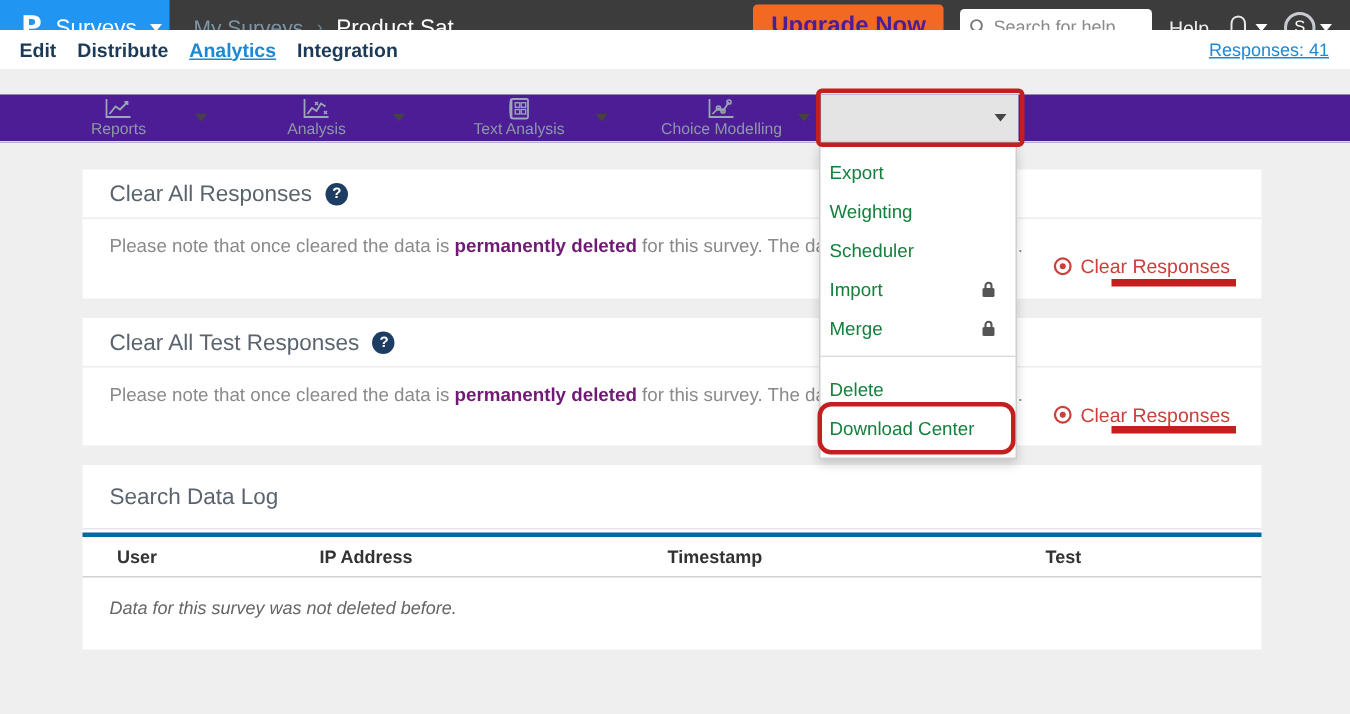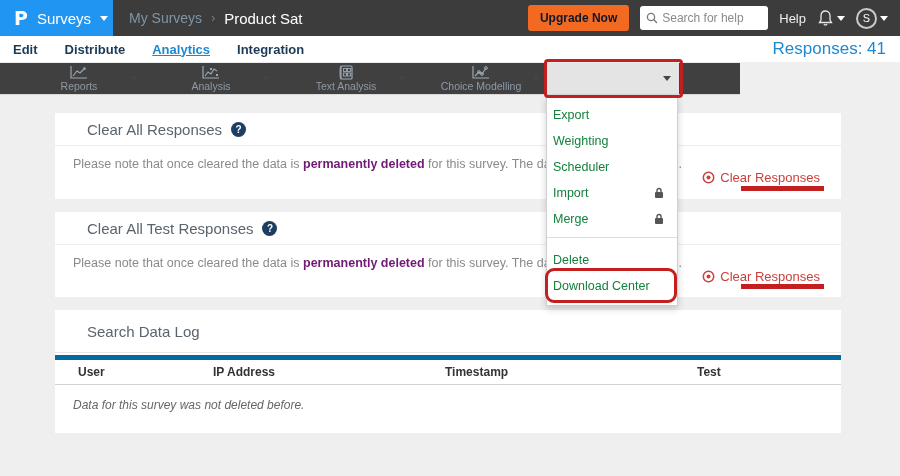--- a/index.html
+++ b/index.html
@@ -12,36 +12,36 @@
   .logo-block { width:113px; height:36px; background:#2095f2; display:flex; align-items:center; padding-left:14px; gap:9px; color:#fff; cursor:pointer; }
   .logo-p { font-size:19px; font-weight:bold; transform:scaleX(-1); display:inline-block; font-family:"DejaVu Sans", sans-serif; }
   .logo-p-inner{ transform:scaleX(-1); display:inline-block;}
   .product-name { font-size:15px; }
   .tri { width:0; height:0; border-left:4px solid transparent; border-right:4px solid transparent; border-top:5px solid #fff; display:inline-block; }
   .tri-dark { border-top-color:#444; }
   .breadcrumb { margin-left:16px; display:flex; align-items:center; gap:9px; font-size:14px; color:#7e95a6;text-align:center; }
   .crumb-sep { font-size:12px; color:#6e8496; }
   .crumb-current { color:#ffffff; font-size:15px; }
   .header-right { margin-left:auto; display:flex; align-items:center; gap:11px; padding-right:12px; }
-  .upgrade-btn { background:#f26a21; color:#0f172a; border:none; font-size:12px; font-weight:bold; padding:6px 12px; border-radius:3px; cursor:pointer; font-family:"Liberation Sans", sans-serif; }
+  .upgrade-btn { background:#f26a21; color:#4c1d95; border:none; font-size:16px; font-weight:bold; padding:6px 12px; border-radius:3px; cursor:pointer; font-family:"Liberation Sans", sans-serif; }
   .search-box { position:relative; width:128px; height:24px; background:#fff; border-radius:3px; display:flex; align-items:center; padding-left:6px; gap:4px; }
   .search-box input { border:none; outline:none; width:96px; font-size:12px; color:#333; background:transparent; font-family:"Liberation Sans", sans-serif; }
   .search-box input::placeholder { color:#8a8a8a; }
   .help-label { color:#f0f0f0; font-size:13px; cursor:pointer; }
   .icon-group { display:flex; align-items:center; gap:3px; cursor:pointer; }
   .avatar { width:21px; height:21px; border-radius:50%; border:2px solid #c7cbd0; color:#fff; font-size:11px; display:flex; align-items:center; justify-content:center; }
 
   
-  .navbar { position:absolute; top:36px; left:0; width:900px; height:26px; background:#fff; display:flex; align-items:center; padding-left:13px; gap:27px; z-index:10; }
+  .navbar { position:absolute; top:20px; left:0; width:900px; height:26px; background:#fff; display:flex; align-items:center; padding-left:13px; gap:14px; z-index:10; }
   .nav-item { font-size:13px; font-weight:bold; color:#1b3a57; text-decoration:none; cursor:pointer; }
   .nav-item.active { color:#1e88d2; text-decoration:underline; }
-  .responses-badge { margin-left:auto; padding-right:14px; color:#1e88d2; font-size:17px; font-weight:normal; }
-
-  
-  .toolbar { position:absolute; top:62px; left:0; width:740px; height:33px; background:#404040; border-top:1px solid #ececec; border-bottom:1px solid #d9d9d9; z-index:10; }
+  .responses-badge { margin-left:auto; padding-right:14px; color:#1e88d2; font-size:12px; font-weight:normal;text-decoration:underline; }
+
+  
+  .toolbar { position:absolute; top:62px; left:0; width:900px; height:33px; background:#4c1d95; border-top:1px solid #ececec; border-bottom:1px solid #d9d9d9; z-index:10; }
   .tool-group { position:absolute; top:0; height:31px; display:flex; align-items:center; justify-content:center; cursor:pointer; }
   .tool-stack { display:flex; flex-direction:column; align-items:center; }
   .tool-label { font-size:10.5px; color:#8d99a6; margin-top:0px; white-space:nowrap; }
   .tool-caret { position:absolute; right:0; top:13px; }
   .tg-1 { left:20px;  width:118px; }
   .tg-2 { left:152px; width:118px; }
   .tg-3 { left:287px; width:118px; }
   .tg-4 { left:422px; width:118px; }
   .tg-5 { left:547px; width:132px; background:#e4e4e4; }
   .tg-5 .tool-caret { right:8px; }
@@ -52,28 +52,28 @@
   .menu-item { height:26px; line-height:26px; padding-left:6px; font-size:12.5px; color:#15803d; position:relative; cursor:pointer; }
   .menu-item .lock { position:absolute; right:13px; top:7px; }
   .menu-divider { border-top:1px solid #ddd; margin:5px 0 4px; }
   .menu-item.delete-item { margin-top:9px; }
 
   
   .card { position:absolute; left:55px; width:786px; background:#fff; z-index:5; }
   .card-1 { top:113px; height:86px; }
   .card-2 { top:212px; height:85px; }
   .card-3 { top:310px; height:123px; }
-  .card-head { height:33px; display:flex; align-items:center; padding-left:32px; border-bottom:1px solid #ededed; color:#5a646e; font-size:15px; gap:9px; }
+  .card-head { height:33px; display:flex; align-items:center; padding-left:18px; border-bottom:1px solid #ededed; color:#5a646e; font-size:15px; gap:9px; }
   .card-3 .card-head { height:43px; border-bottom:1px solid #e6e6e6; }
   .help-badge { width:15px; height:15px; border-radius:50%; background:#1d3d63; color:#fff; font-size:10px; font-weight:bold; display:flex; align-items:center; justify-content:center; cursor:pointer; flex:0 0 15px; }
   .card-note { padding:11px 18px 0; font-size:12.5px; color:#8a8a8a; }
   .card-note b { color:#701a75; }
   .clear-link { position:absolute; top:57px; right:21px; color:#c9413d; font-size:13px; display:flex; align-items:center; gap:5px; text-decoration:none; cursor:pointer; }
 
-  .log-header { display:flex; align-items:center; height:30px; border-top:5px solid #0369a1; border-bottom:1px solid #d2d2d2; margin-top:2px; padding-left:23px; font-size:12px; font-weight:bold; color:#333; }
+  .log-header { display:flex; align-items:center; height:30px; border-top:3px solid #0369a1; border-bottom:1px solid #d2d2d2; margin-top:2px; padding-left:23px; font-size:12px; font-weight:bold; color:#333; }
   .log-col-1 { width:135px; } .log-col-2 { width:232px; } .log-col-3 { width:252px; } .log-col-4 { flex:1; }
   .log-empty { padding:13px 0 0 18px; font-style:italic; font-size:12px; color:#666; }
 
   
   .ann { position:absolute; z-index:60; pointer-events:none; }
   .ann-box-manage { left:544px; top:59px; width:139px; height:39px; border:3px solid #c41f1f; border-radius:4px; }
   .ann-box-delete { left:545px; top:268px; width:132px; height:35px; border:3px solid #c41f1f; border-radius:9px; }
   .ann-underline-1 { left:741px; top:186px; width:83px; height:5px; background:#c41f1f; }
   .ann-underline-2 { left:741px; top:284px; width:83px; height:5px; background:#c41f1f; }
 </style>

